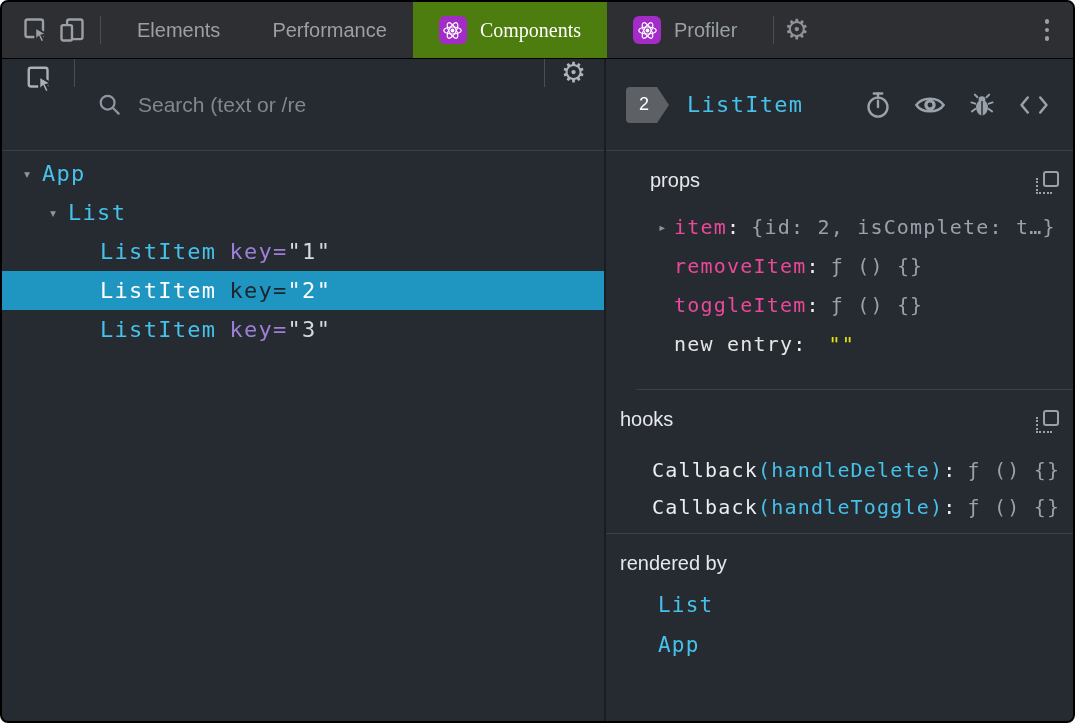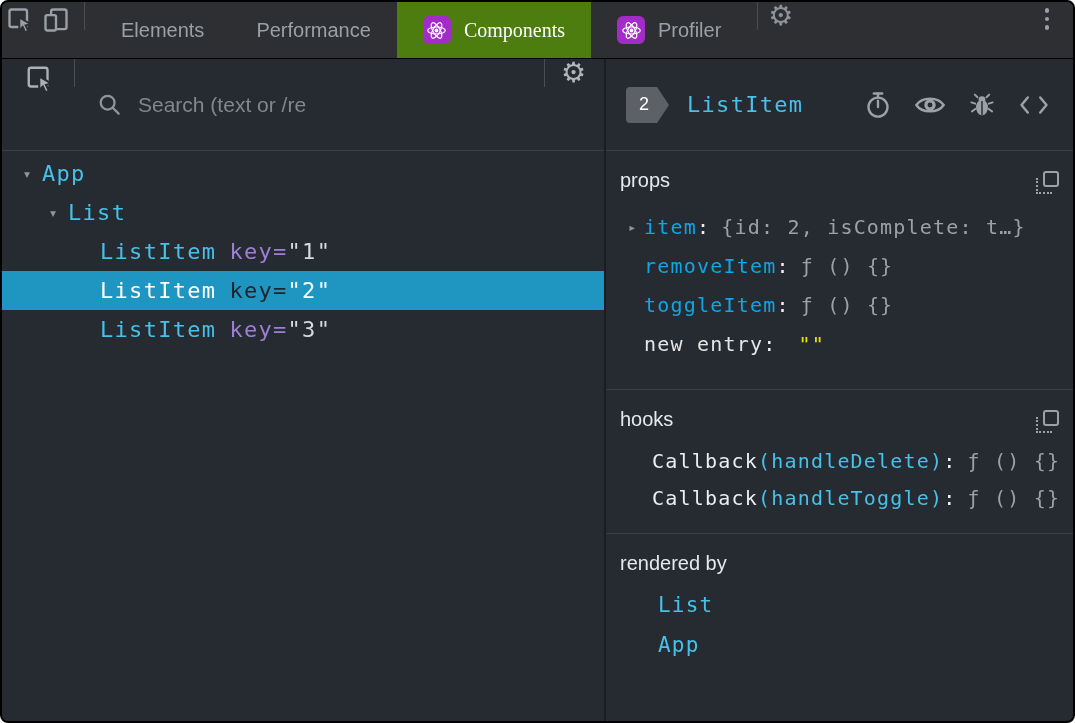--- a/index.html
+++ b/index.html
@@ -9,21 +9,21 @@
     width: 1075px; height: 723px;
     border: 2px solid #000; border-radius: 8px;
     overflow: hidden; background: #262b32;
     display: flex; flex-direction: column;
   }
 
   
   .tabbar {
     height: 57px; flex: 0 0 57px;
     background: #2d2f33; border-bottom: 1px solid #000;
-    display: flex; 
+    display: flex; align-items: center; padding-left: 16px;
   }
   .tb-iconbtn { width: 36px; height: 36px; display: flex; align-items: center; justify-content: center; color: #9aa0a6; cursor: pointer; }
   .vsep { width: 1px; height: 28px; background: #4a4d52; margin: 0 10px; flex: 0 0 1px; }
   .tab {
     height: 100%; display: flex; align-items: center; gap: 13px;
     padding: 0 26px; color: #9aa0a6; font-size: 20px; cursor: pointer; white-space: nowrap;
   }
   .tab.active { background: #4d7c0f; color: #fff; font-family: Liberation Serif, serif; }
   .react-badge {
     width: 28px; height: 28px; border-radius: 6px; background: #a32cc8;
@@ -86,41 +86,41 @@
     content: ""; position: absolute; right: -12px; top: 0;
     border-top: 18px solid transparent; border-bottom: 18px solid transparent;
     border-left: 12px solid #5d6166;
   }
   .comp-title { font-family: "DejaVu Sans Mono", monospace; font-size: 22px; letter-spacing: 1.3px; color: #46c1ea; margin-left: 4px; }
   .right-header .spacer { flex: 1; }
   .rh-icon { width: 38px; height: 38px; display: flex; align-items: center; justify-content: center; color: #9aa1a9; margin-left: 14px; cursor: pointer; }
 
   
   .section { border-bottom: 1px solid #3a3f45; padding: 0 14px; }
-  .section-props { height: 239px; flex: 0 0 239px; }
+  .section-props { height: 239px; flex: 0 0 239px; margin-left: 30px; }
   .section-hooks { height: 144px; flex: 0 0 144px; }
   .section-rendered { flex: 1; border-bottom: none; }
   .sec-head { display: flex; align-items: flex-start; justify-content: space-between; padding-top: 18px; }
   .sec-title { font-size: 20px; color: #e6e8eb; }
   .copy-icon { position: relative; width: 23px; height: 23px; display: inline-block; cursor: pointer; margin-top: 2px; }
   .ci-box { position: absolute; top: 0; right: 0; width: 16px; height: 16px; border: 2.5px solid #9aa1a9; border-radius: 3px; }
   .ci-dots { position: absolute; left: 0; bottom: 0; width: 16px; height: 16px; border-left: 2.5px dotted #9aa1a9; border-bottom: 2.5px dotted #9aa1a9; }
 
   .kv-rows { margin-top: 13px; font-family: "DejaVu Sans Mono", monospace; font-size: 20px; letter-spacing: 1.2px; }
   .kv-row { height: 39px; display: flex; align-items: center; white-space: nowrap; overflow: hidden; }
   .kv-row .expander { width: 24px; flex: 0 0 24px; text-align: left; font-size: 14px; color: #8f959e; letter-spacing: 0; padding-left: 8px; }
-  .kv-name { color: #0ea5e9; }
+  .kv-name { color: #ec4899; }
   .kv-colon { color: #eceef1; }
   .kv-value { color: #9aa1aa; margin-left: 11px; }
   .kv-row.new-entry .kv-name { color: #e5e5e5; text-align: right; }
   .kv-row.new-entry .kv-value { color: #e3e312; margin-left: 22px; }
   .hook-fn { color: #eceef1; }
   .hook-arg { color: #46c1ea; }
 
-  .hooks-rows { margin-top: 9px; }
+  .hooks-rows { margin-top: 18px; }
   .hooks-rows .kv-row { height: 37px; padding-left: 32px; }
 
   .rendered-rows { margin-top: 10px; font-family: "DejaVu Sans Mono", monospace; font-size: 21px; letter-spacing: 1.2px; }
   .rendered-row { height: 40px; display: flex; align-items: center; padding-left: 38px; }
   .rendered-link { color: #46c1ea; cursor: pointer; }
   .rendered-text { color: #eceef1; }
 </style>
 </head>
 <body>
 

